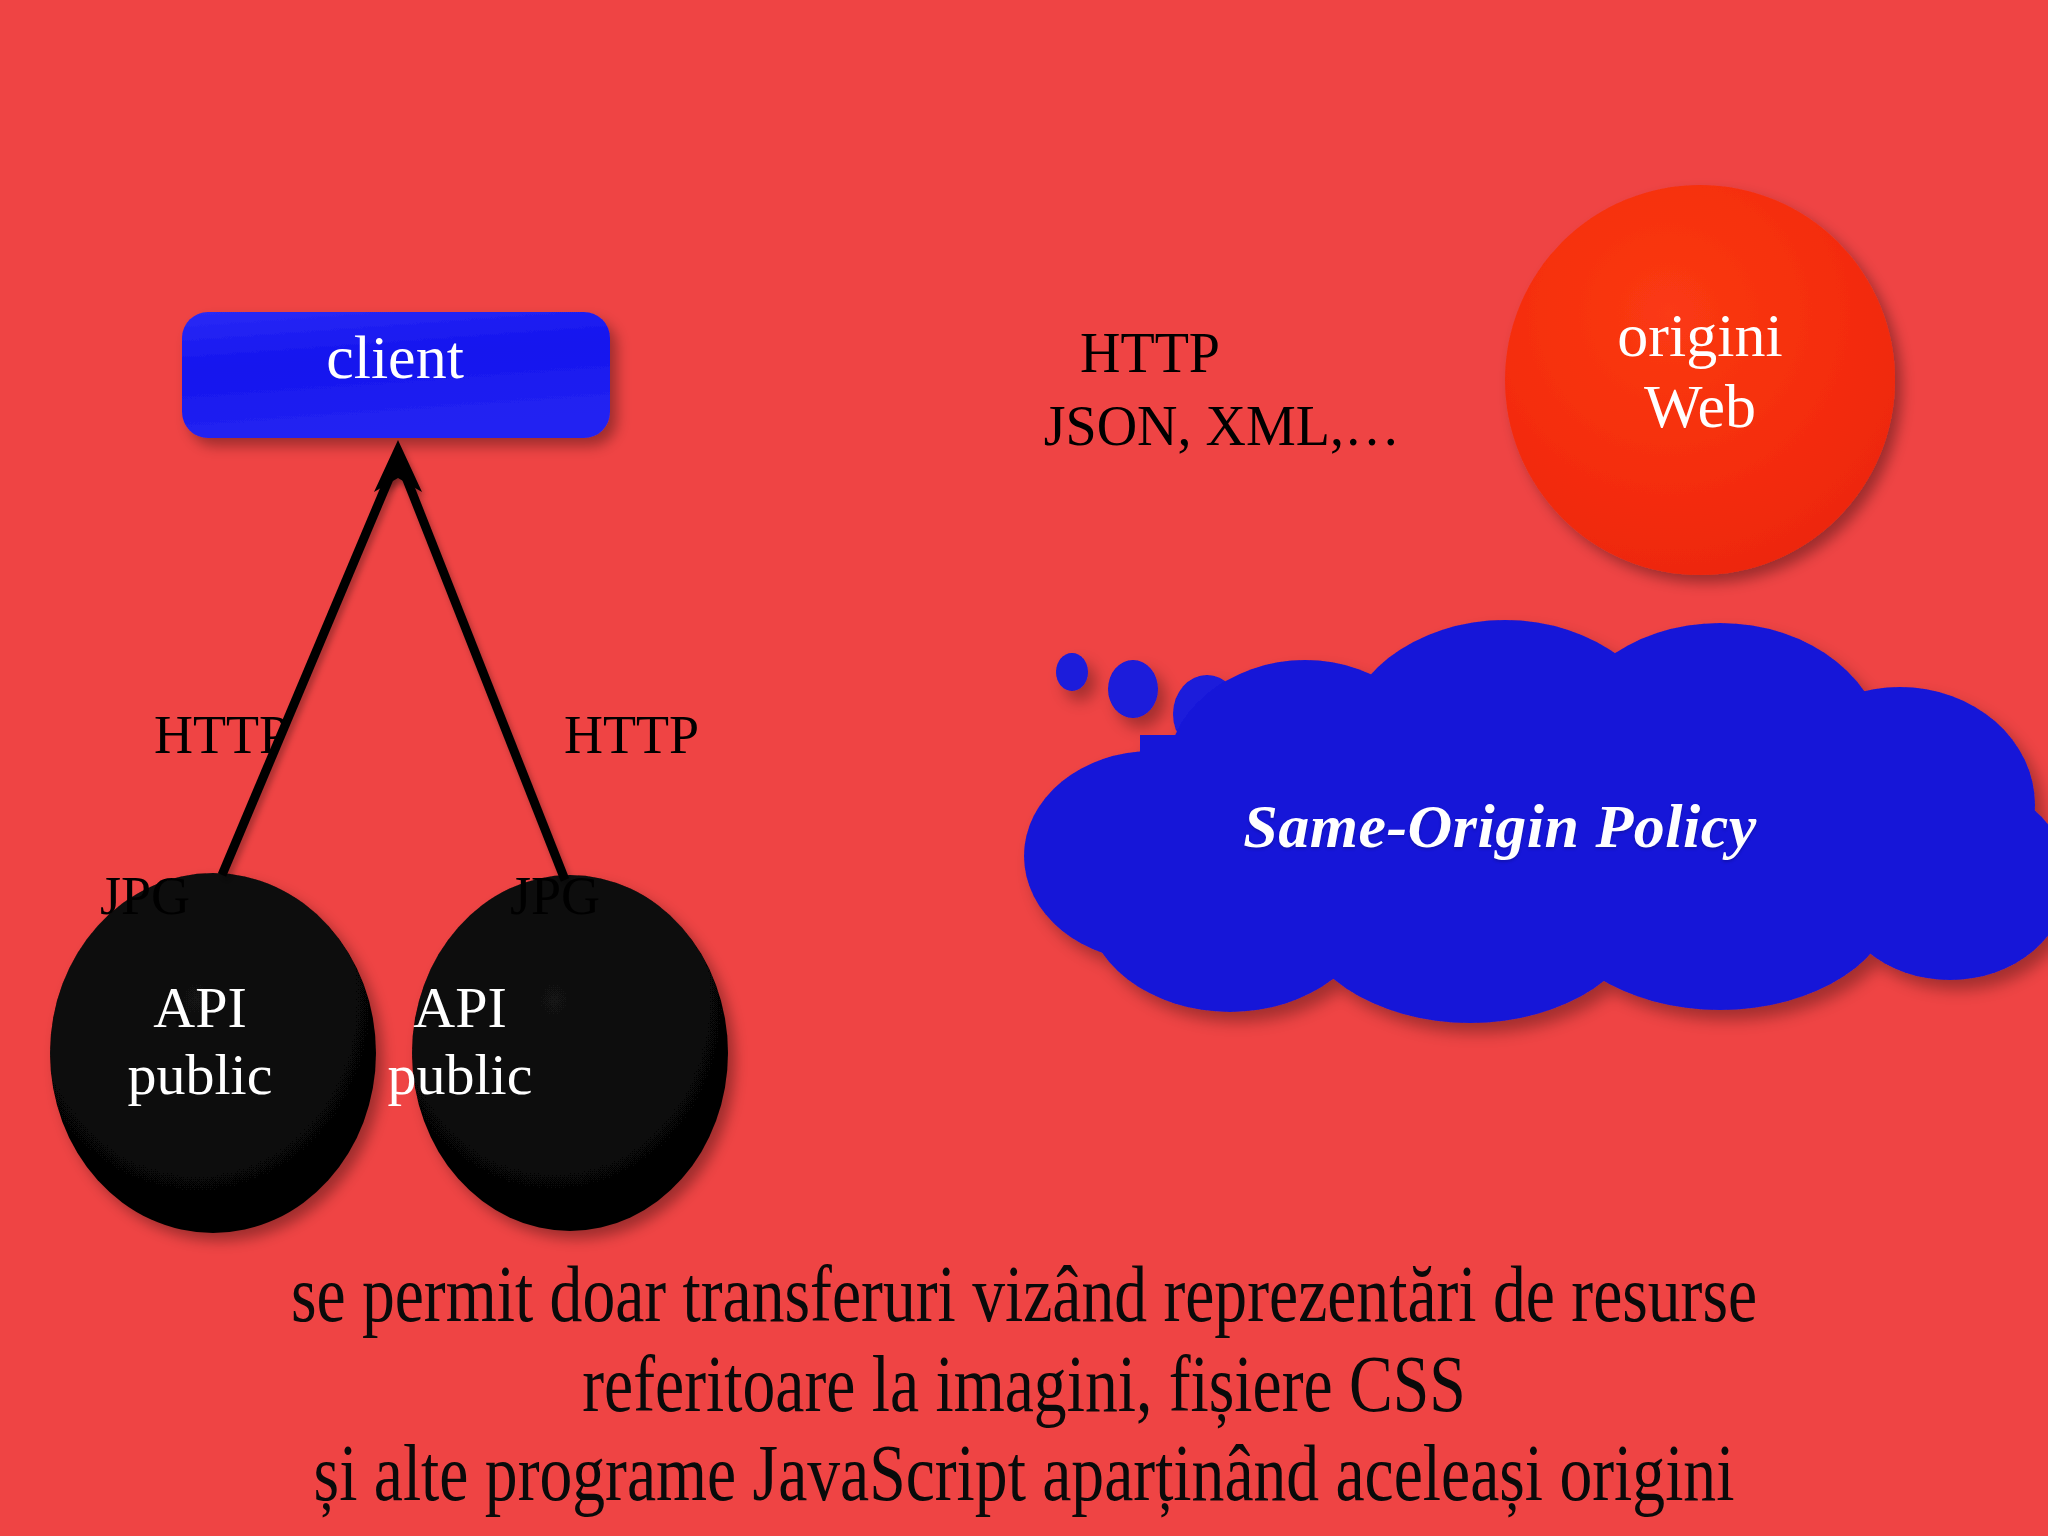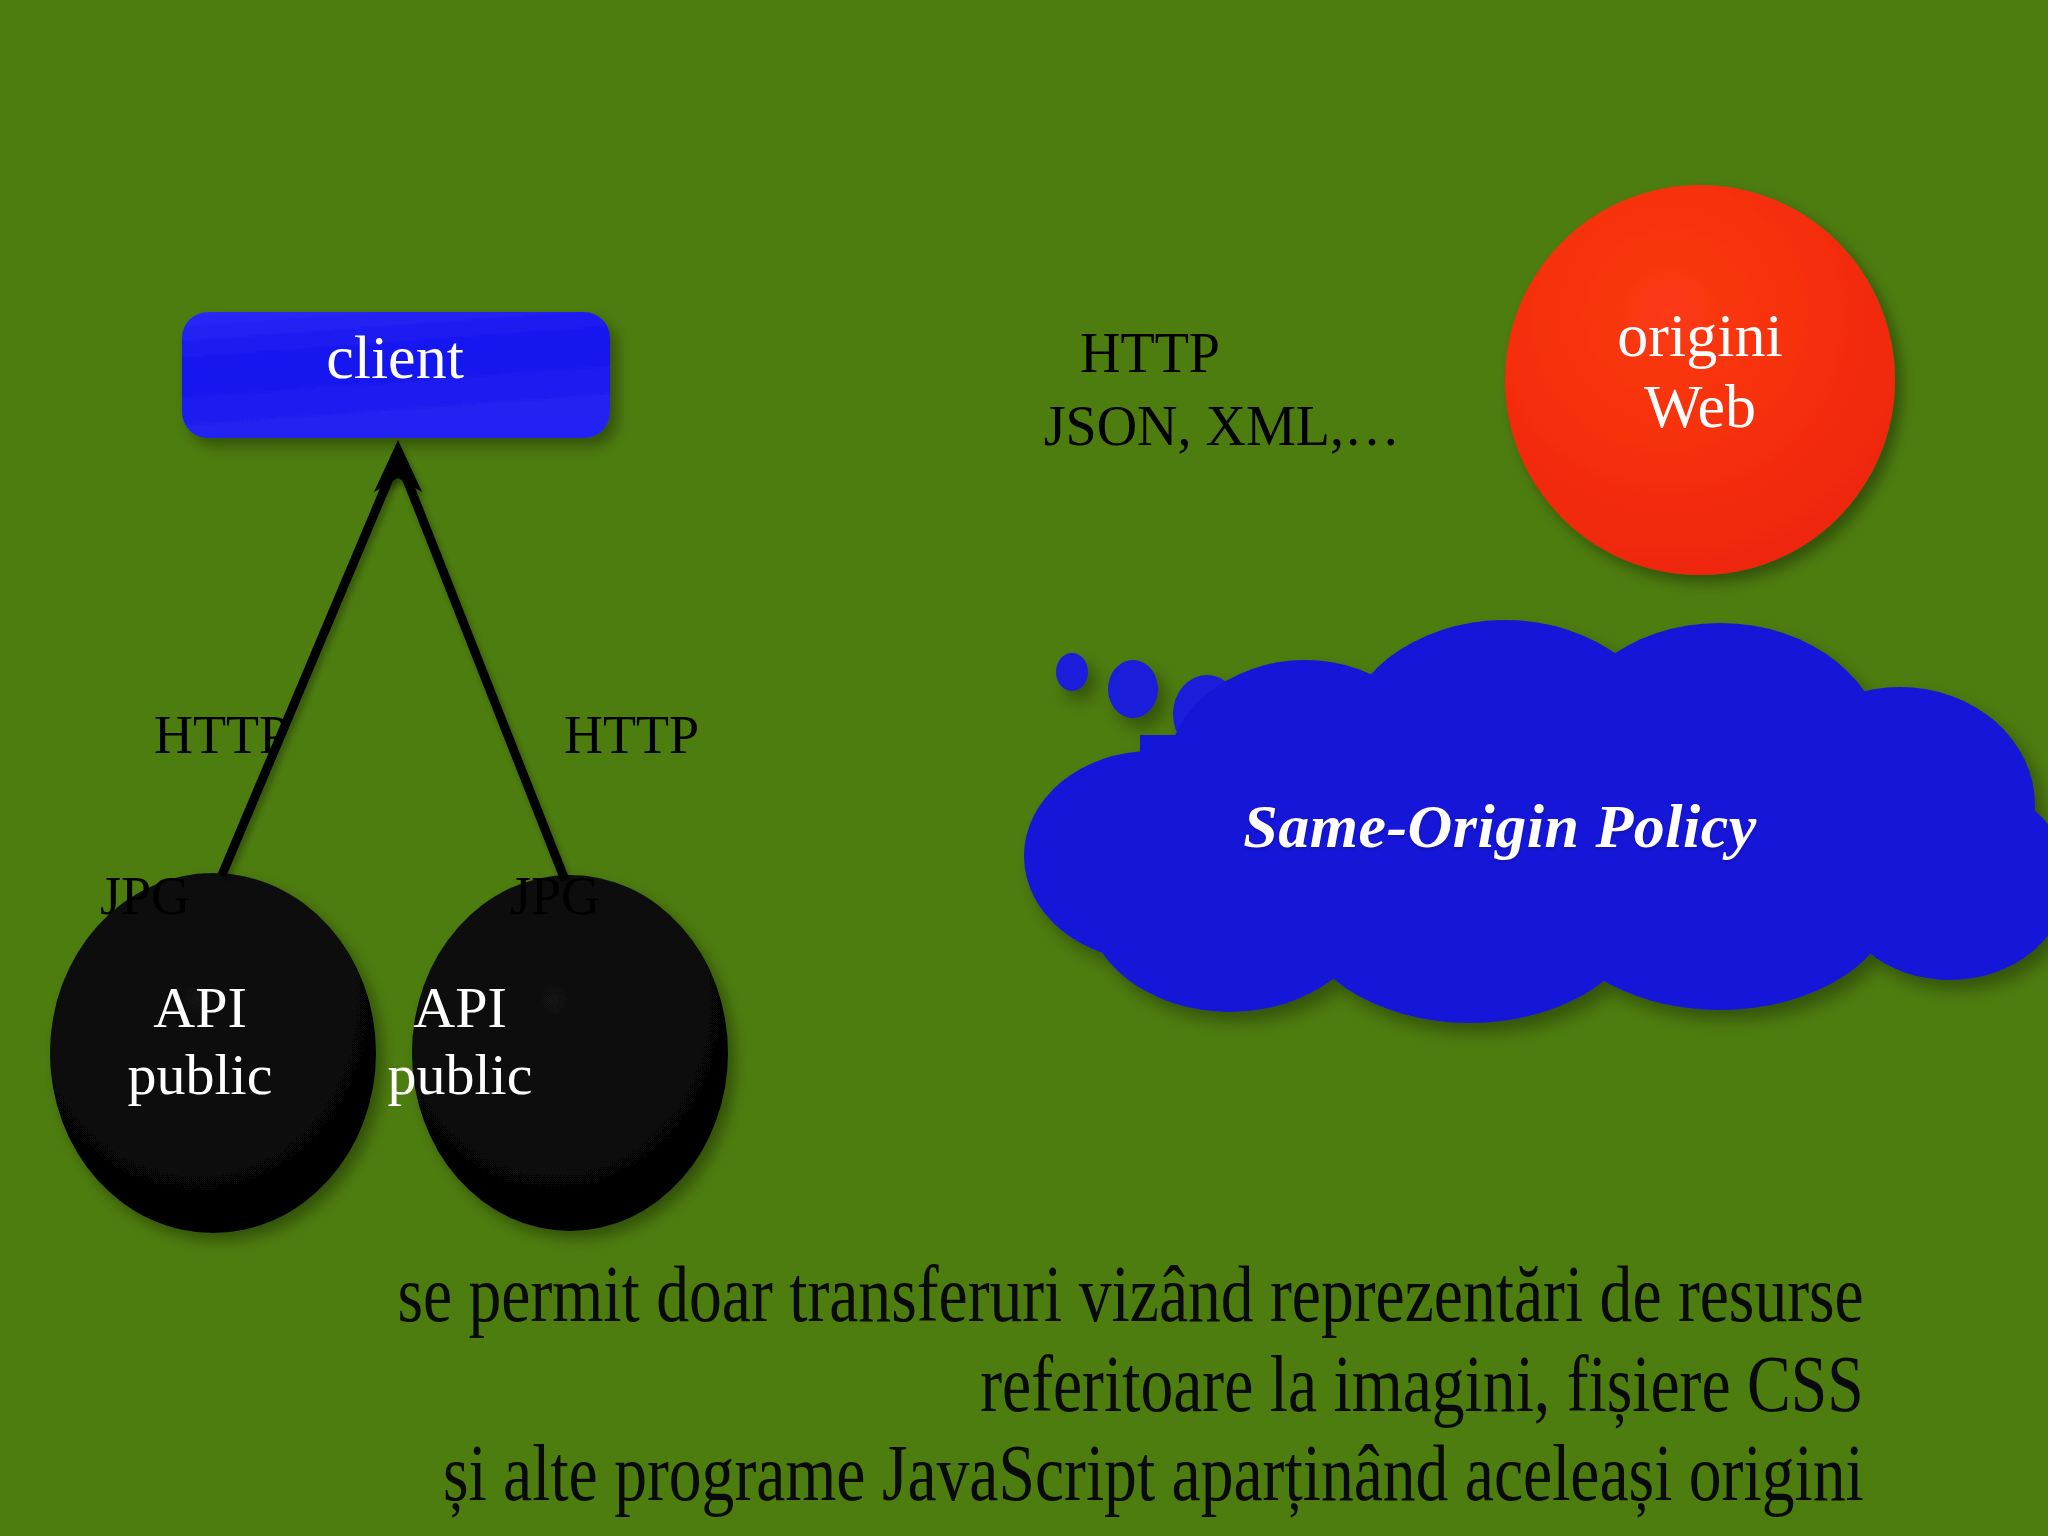--- a/index.html
+++ b/index.html
@@ -4,21 +4,21 @@
 <style>
   html, body {
     margin: 0;
     padding: 0;
     background: #ffffff;
   }
   #stage {
     position: relative;
     width: 2048px;
     height: 1536px;
-    background: #4d7c0f;
+    background: #ef4444;
     overflow: hidden;
     font-family: "Liberation Serif", "DejaVu Serif", serif;
   }
 
   
   #canvas {
     position: absolute;
     left: 0; top: 0;
     width: 2048px;
     height: 1536px;
@@ -116,21 +116,21 @@
   }
 
   .jpg-line { display: block; margin-top: 40px; }
 
   
   #caption {
     position: absolute;
     left: 0;
     top: 1250px;
     width: 2048px;
-    text-align: right;
+    text-align: center;
     color: #0a0a0a;
     font-family: "Liberation Serif", "DejaVu Serif", serif;
     font-size: 80px;
     line-height: 1.12;
   }
   #caption .cap-line { display: block; transform: scaleX(0.82); transform-origin: center; }
 </style>
 </head>
 <body>
 

